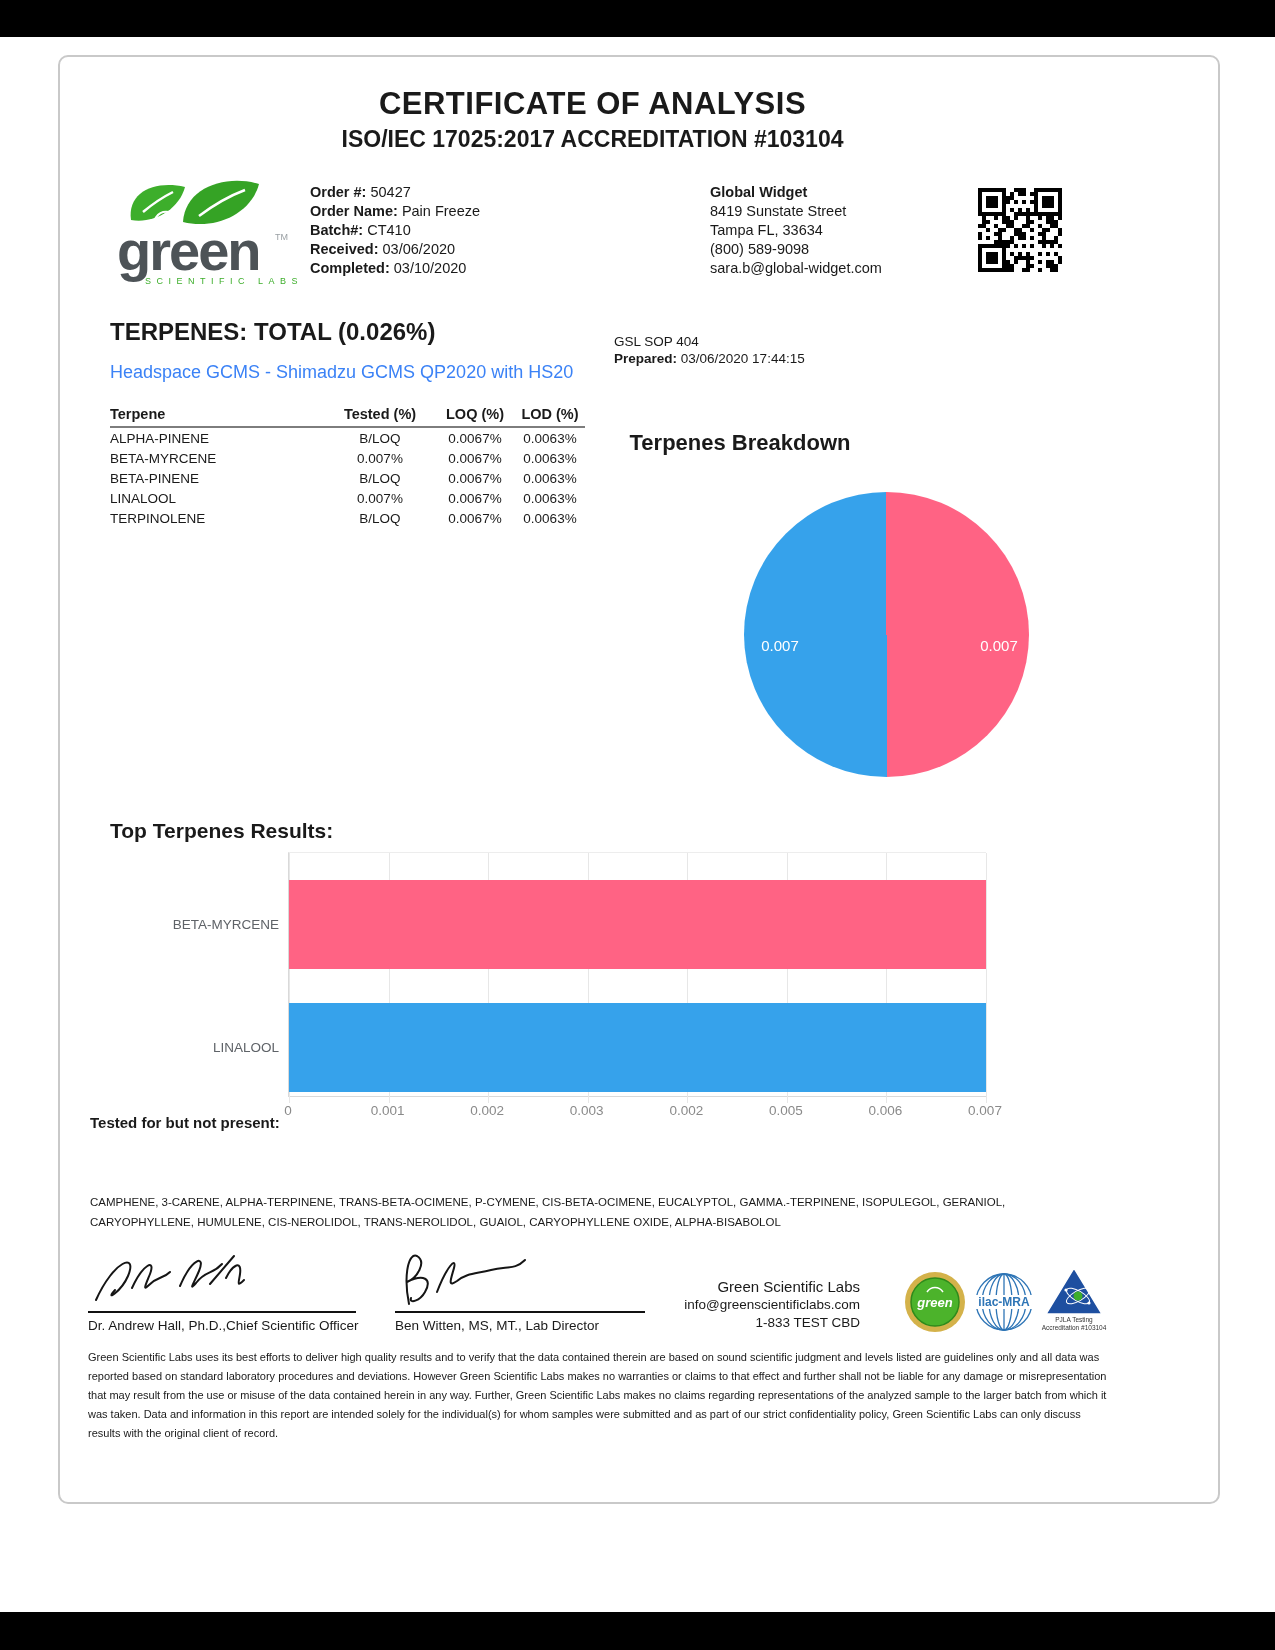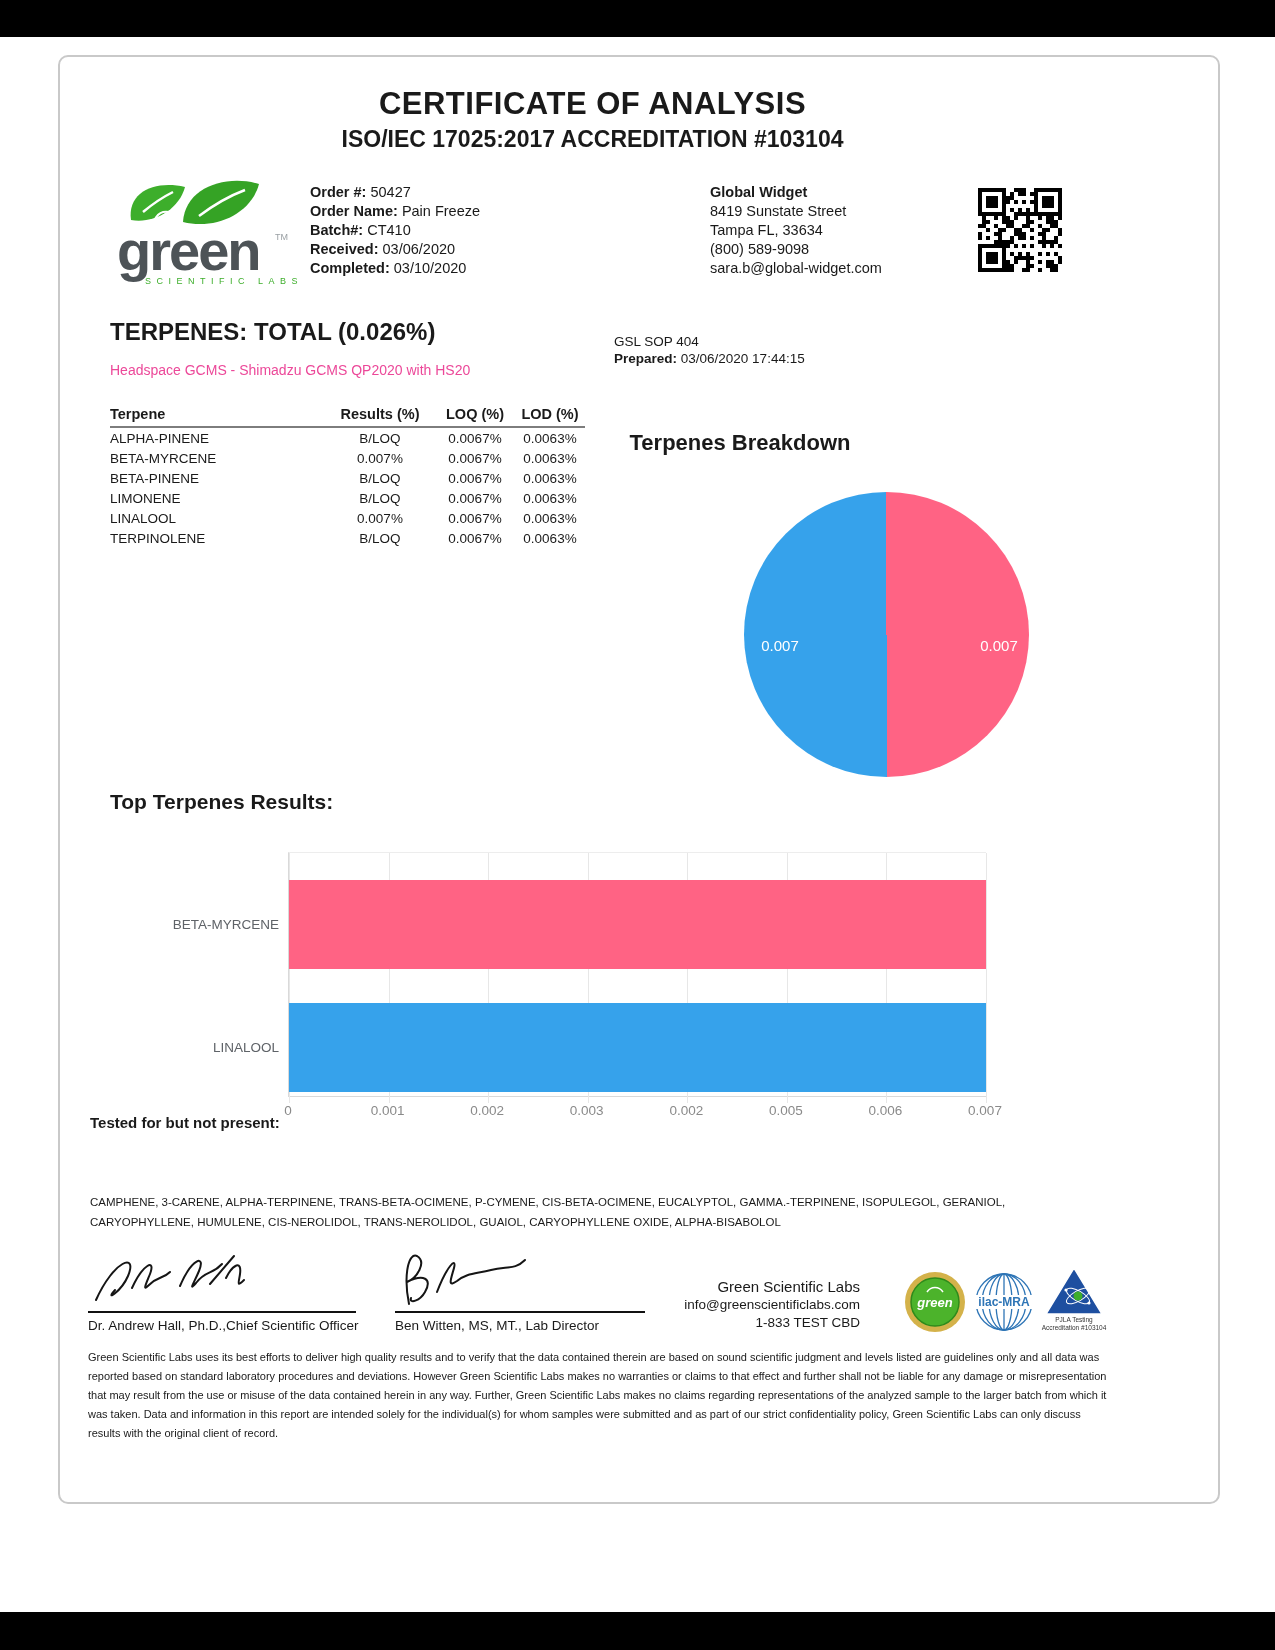--- a/index.html
+++ b/index.html
@@ -18,39 +18,39 @@
   .logo{position:absolute;left:103px;top:178px;}
   
   .info-block{position:absolute;font-size:14.5px;line-height:19px;}
   .order-block{left:310px;top:183px;}
   .client-block{left:710px;top:183px;}
   .info-block b{font-weight:bold;}
   .qr{position:absolute;left:978px;top:188px;width:84px;height:84px;}
   
   .sec-title{position:absolute;left:110px;top:318px;font-size:24px;font-weight:bold;}
   .sop-block{position:absolute;left:614px;top:333px;font-size:13.5px;line-height:17px;}
-  .method{position:absolute;left:110px;top:362px;font-size:14px;color:#ec4899;}
+  .method{position:absolute;left:110px;top:362px;font-size:18px;color:#3b82f6;}
   
   .terp-table{position:absolute;left:110px;top:404px;border-collapse:collapse;font-size:13.5px;}
   .terp-table th{font-size:14.5px;font-weight:bold;padding:2px 0 4px 0;
         border-bottom:2.5px solid #7d7d7d;}
   .terp-table td{padding:2.5px 0;}
   .terp-table .c0{width:215px;text-align:left;}
   .terp-table .c1{width:110px;text-align:center;}
   .terp-table .c2{width:80px;text-align:center;}
   .terp-table .c3{width:70px;text-align:center;}
   
   .pie-title{position:absolute;left:600px;top:430px;width:280px;text-align:center;
         font-size:22px;font-weight:bold;}
   .pie{position:absolute;left:744px;top:492px;width:285px;height:285px;border-radius:50%;}
   .pie-label{position:absolute;color:#fff;font-size:15px;transform:translate(-50%,-50%);}
   .pie-label.left{left:36px;top:153px;}
   .pie-label.right{left:255px;top:153px;}
   
-  .bars-heading{position:absolute;left:110px;top:790px;font-size:21px;font-weight:bold;}
+  .bars-heading{position:absolute;left:110px;top:819px;font-size:21px;font-weight:bold;}
   .plot{position:absolute;left:288px;top:852px;width:697px;height:243px;
         border-left:1px solid #d9d9d9;border-top:1px solid #ededed;border-bottom:1px solid #d9d9d9;}
   .gridline{position:absolute;top:0;bottom:-7px;width:1px;background:#e7e7e7;}
   .hbar{position:absolute;left:0;}
   .hbar.b0{top:27px;height:89px;}
   .hbar.b1{top:150px;height:89px;}
   .cat-label{position:absolute;left:-160px;width:150px;text-align:right;
         font-size:13.5px;color:#5f6368;}
   .cat-label.l0{top:64px;}
   .cat-label.l1{top:187px;}
@@ -358,46 +358,40 @@
   <div class="sop-block">
     <div>GSL SOP 404</div>
     <div><b>Prepared:</b> <span>03/06/2020 17:44:15</span></div>
   </div>
   <div class="method">Headspace GCMS - Shimadzu GCMS QP2020 with HS20</div>
 
   <table class="terp-table">
     <thead>
       <tr>
         <th class="c0">Terpene</th>
-        <th class="c1">Results (%)</th>
+        <th class="c1">Tested (%)</th>
         <th class="c2">LOQ (%)</th>
         <th class="c3">LOD (%)</th>
       </tr>
     </thead>
     <tbody>
       <tr>
         <td class="c0">ALPHA-PINENE</td>
           <td class="c1">B/LOQ</td>
           <td class="c2">0.0067%</td>
           <td class="c3">0.0063%</td>
       </tr>
       <tr>
         <td class="c0">BETA-MYRCENE</td>
           <td class="c1">0.007%</td>
           <td class="c2">0.0067%</td>
           <td class="c3">0.0063%</td>
       </tr>
       <tr>
         <td class="c0">BETA-PINENE</td>
-          <td class="c1">B/LOQ</td>
-          <td class="c2">0.0067%</td>
-          <td class="c3">0.0063%</td>
-      </tr>
-      <tr>
-        <td class="c0">LIMONENE</td>
           <td class="c1">B/LOQ</td>
           <td class="c2">0.0067%</td>
           <td class="c3">0.0063%</td>
       </tr>
       <tr>
         <td class="c0">LINALOOL</td>
           <td class="c1">0.007%</td>
           <td class="c2">0.0067%</td>
           <td class="c3">0.0063%</td>
       </tr>

